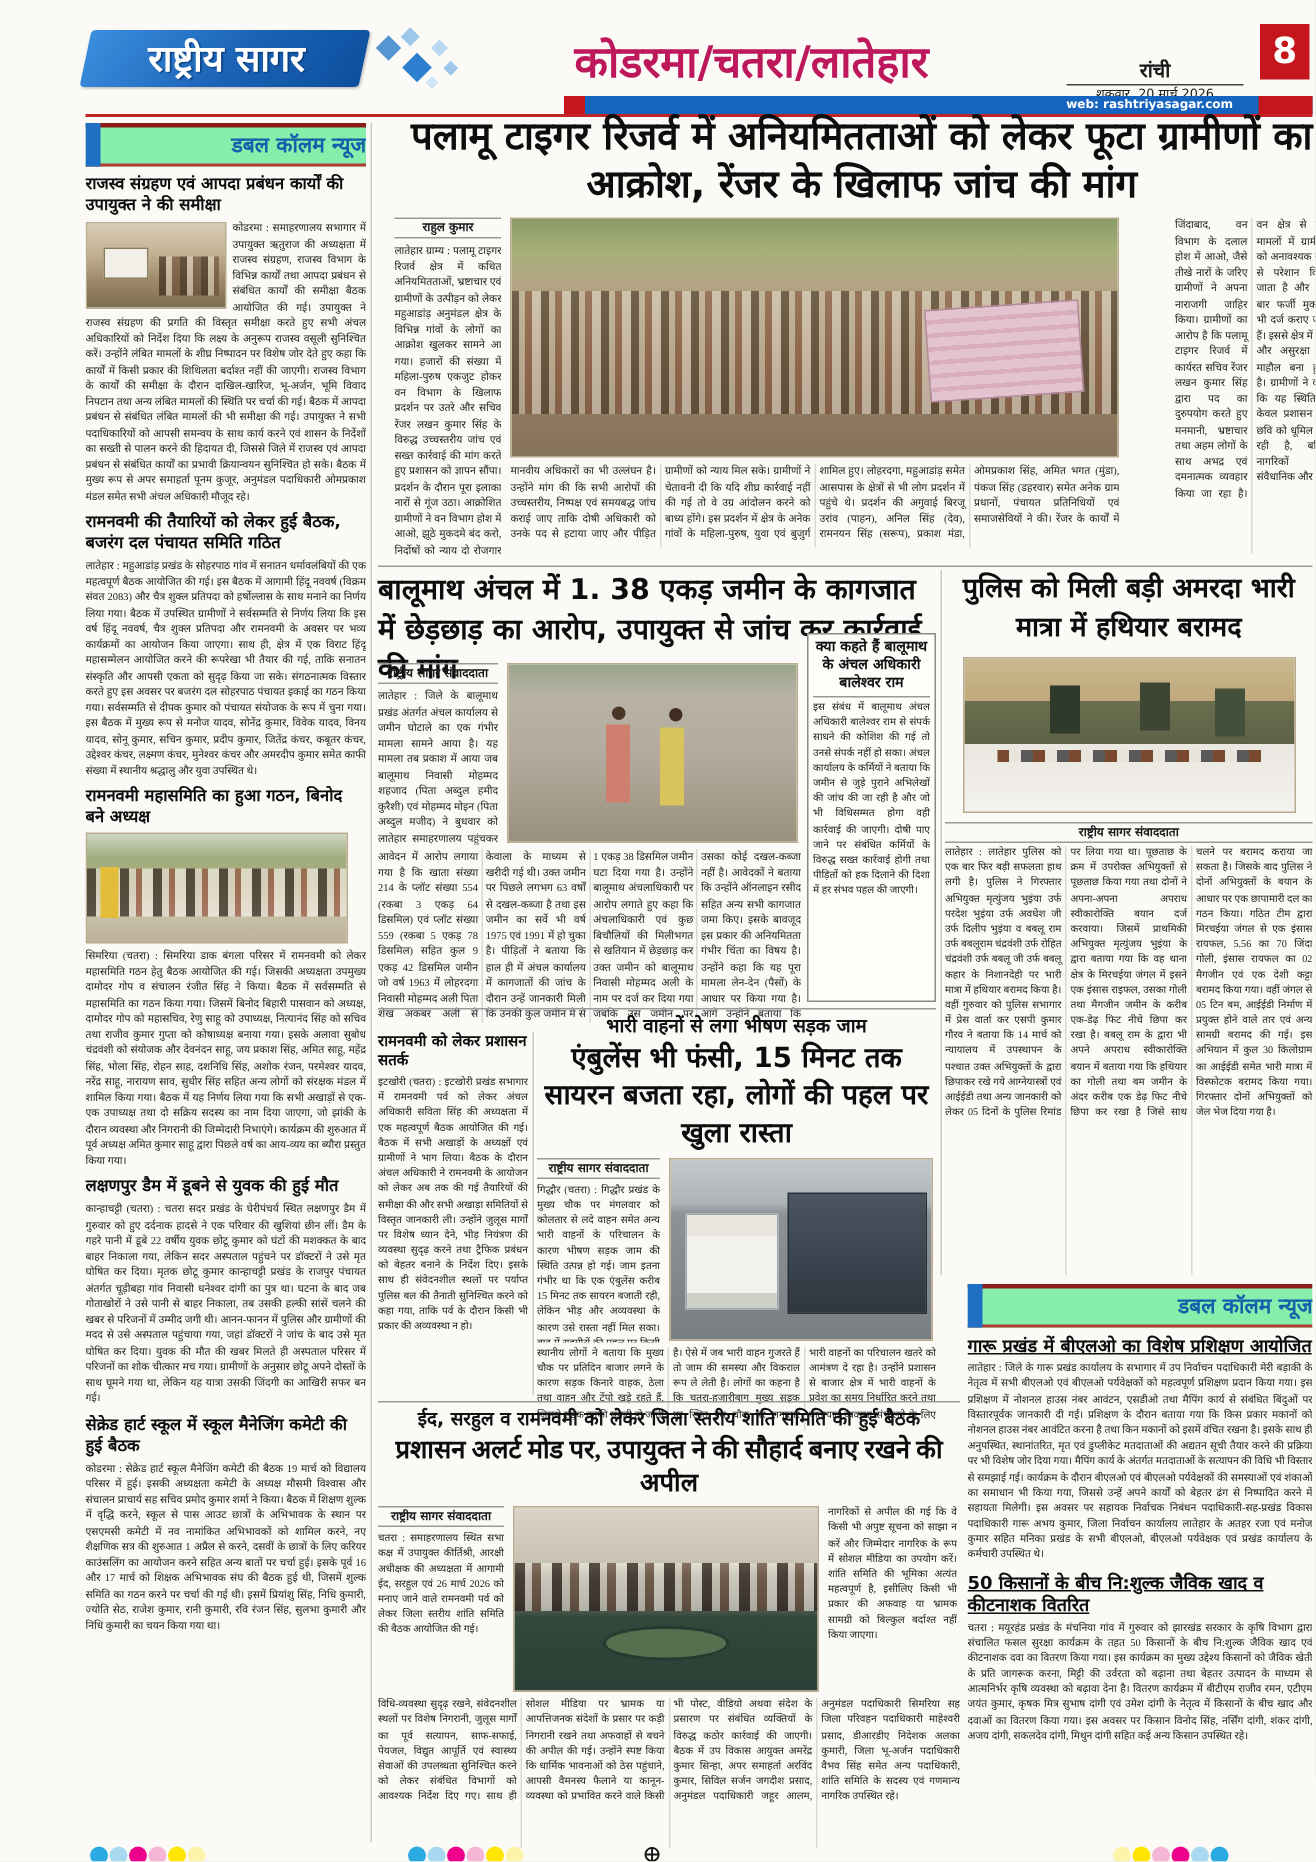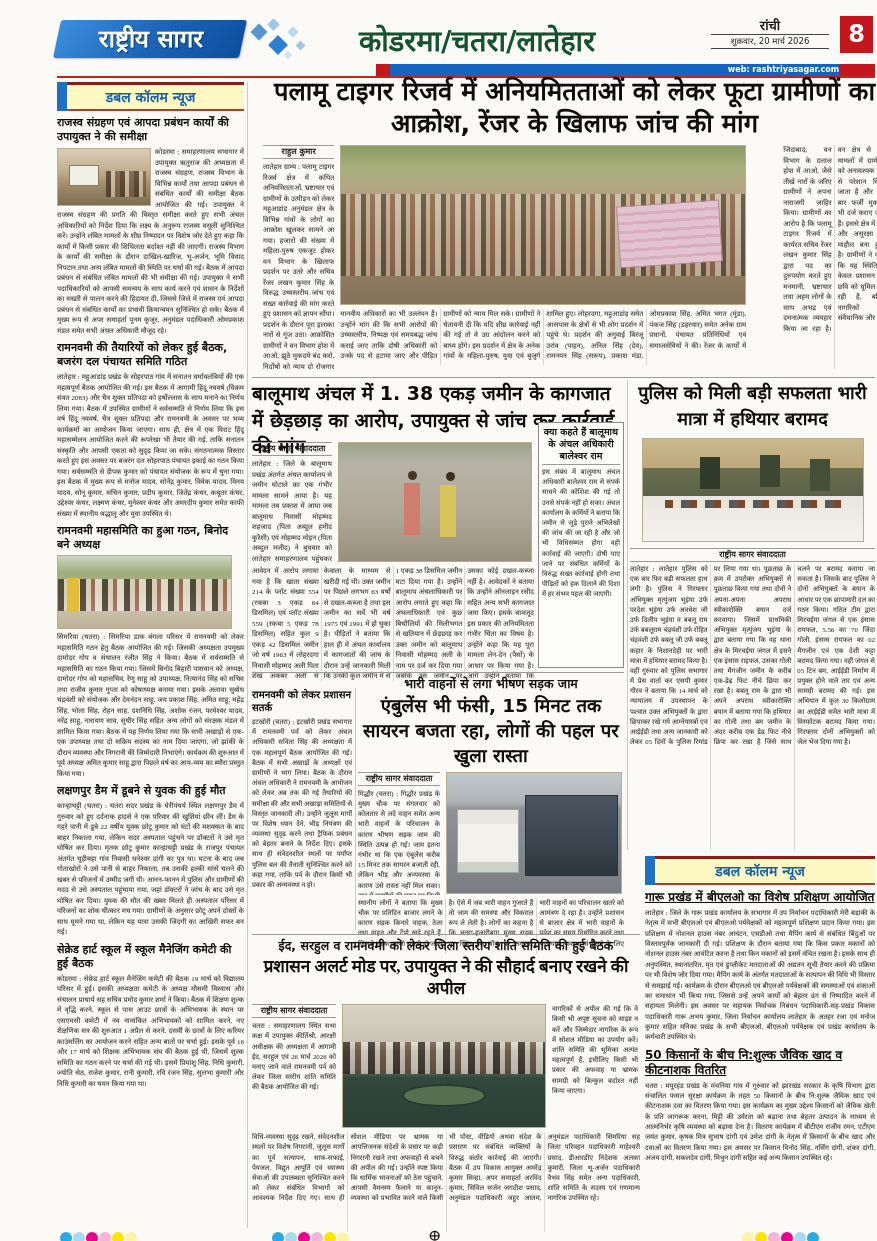--- a/index.html
+++ b/index.html
@@ -4,33 +4,33 @@
 <style>
   html,body{margin:0;padding:0;background:#e9e9e6;}
   .page{position:relative;width:877px;height:1241px;background:#fbfaf6;margin:0 auto;overflow:hidden;
         font-family:"Liberation Serif","DejaVu Serif",serif;color:#1a1a1a;}
   
   .masthead{position:absolute;left:57px;top:14px;width:818px;height:62px;border-bottom:2px solid #c02424;}
   .logo-box{position:absolute;left:0;top:6px;width:186px;height:38px;background:linear-gradient(120deg,#3c8ede 0%,#1b62b5 55%,#0d4f9e 100%);
             transform:skewX(-12deg);border-radius:3px;box-shadow:1px 1px 2px rgba(0,0,0,.25);}
   .logo-text{position:absolute;left:14px;top:10px;width:160px;text-align:center;color:#fff;font:bold 24px/30px "DejaVu Sans","Liberation Sans",sans-serif;text-shadow:1px 1px 1px #063a75;}
   .diamond{position:absolute;transform:rotate(45deg);}
-  .edition{position:absolute;left:240px;top:8px;width:360px;text-align:center;font:bold 29px/38px "DejaVu Sans","Liberation Sans",sans-serif;color:#14532d;}
+  .edition{position:absolute;left:264px;top:8px;width:360px;text-align:center;font:bold 29px/38px "DejaVu Sans","Liberation Sans",sans-serif;color:#be185d;}
   .datebox{position:absolute;right:46px;top:4px;width:118px;text-align:center;}
-  .datebox .city{font:bold 13px/16px "DejaVu Sans",sans-serif;border-bottom:1px solid #444;}
+  .datebox .city{font:bold 13px/16px "DejaVu Sans",sans-serif;border-bottom:1px solid #444;margin-top:22px;}
   .datebox .date{font:8.5px/13px "DejaVu Sans",sans-serif;border-bottom:1px solid #444;}
   .pagebox{position:absolute;right:2px;top:2px;width:33px;height:37px;background:#c4161c;color:#fff;
            font:bold 24px/37px "DejaVu Sans",sans-serif;text-align:center;}
   .webstrip{position:absolute;left:333px;right:0;bottom:0;height:12px;background:#1565c0;color:#fff;
-            font:bold 8px/12px "DejaVu Sans",sans-serif;text-align:right;padding-right:36px;box-sizing:border-box;}
+            font:bold 8px/12px "DejaVu Sans",sans-serif;text-align:right;padding-right:53px;box-sizing:border-box;}
   .webstrip::after{content:"";position:absolute;right:0;top:0;width:36px;height:12px;background:#c4161c;}
   .webstrip::before{content:"";position:absolute;left:-14px;top:0;width:14px;height:12px;background:#c4161c;}
   
-  .sec-head{position:relative;background:#fef9c3;border-top:3px solid #8c1d19;border-bottom:2px solid #b23a33;
-            text-align:center;font:bold 14px/24px "DejaVu Sans","Liberation Sans",sans-serif;color:#1460aa;margin-bottom:5px;}
+  .sec-head{position:relative;background:#86efac;border-top:3px solid #8c1d19;border-bottom:2px solid #b23a33;
+            text-align:right;font:bold 14px/24px "DejaVu Sans","Liberation Sans",sans-serif;color:#1460aa;margin-bottom:5px;}
   .sec-head::before{content:"";position:absolute;left:0;top:-3px;bottom:-2px;width:10px;background:#1f6fc4;}
   .body-txt{font-size:7px;line-height:1.5;text-align:justify;color:#222;overflow:hidden;}
   .byline{font:bold 8px/12px "DejaVu Sans",sans-serif;text-align:center;border-top:1px solid #999;border-bottom:1px solid #999;margin-bottom:3px;}
   .kicker{font:600 12.5px/16px "DejaVu Sans","Liberation Sans",sans-serif;text-align:center;color:#111;}
   .headline{font-family:"DejaVu Sans","Liberation Sans",sans-serif;font-weight:bold;color:#0d0d0d;}
   .photo{position:relative;overflow:hidden;border:1px solid #b9ab8d;box-sizing:border-box;}
   .hrule{position:absolute;border-top:1px solid #9a9a9a;}
   .vrule{position:absolute;border-left:1px solid #c9c9c9;}
   
   .leftcol{position:absolute;left:57px;top:82px;width:187px;height:1146px;overflow:hidden;}
@@ -208,21 +208,21 @@
     <div class="land-bottom body-txt">आवेदन में आरोप लगाया गया है कि खाता संख्या 214 के प्लॉट संख्या 554 (रकबा 3 एकड़ 64 डिसमिल) एवं प्लॉट संख्या 559 (रकबा 5 एकड़ 78 डिसमिल) सहित कुल 9 एकड़ 42 डिसमिल जमीन जो वर्ष 1963 में लोहरदगा निवासी मोहम्मद अली पिता शेख अकबर अली से केवाला के माध्यम से खरीदी गई थी। उक्त जमीन पर पिछले लगभग 63 वर्षों से दखल-कब्जा है तथा इस जमीन का सर्वे भी वर्ष 1975 एवं 1991 में हो चुका है। पीड़ितों ने बताया कि हाल ही में अंचल कार्यालय में कागजातों की जांच के दौरान उन्हें जानकारी मिली कि उनकी कुल जमीन में से 1 एकड़ 38 डिसमिल जमीन घटा दिया गया है। उन्होंने बालूमाथ अंचलाधिकारी पर आरोप लगाते हुए कहा कि अंचलाधिकारी एवं कुछ बिचौलियों की मिलीभगत से खतियान में छेड़छाड़ कर उक्त जमीन को बालूमाथ निवासी मोहम्मद अली के नाम पर दर्ज कर दिया गया जबकि उस जमीन पर उसका कोई दखल-कब्जा नहीं है। आवेदकों ने बताया कि उन्होंने ऑनलाइन रसीद सहित अन्य सभी कागजात जमा किए। इसके बावजूद इस प्रकार की अनियमितता गंभीर चिंता का विषय है। उन्होंने कहा कि यह पूरा मामला लेन-देन (पैसों) के आधार पर किया गया है। आगे उन्होंने बताया कि बालूमाथ अंचल में जमीन घोटाले का खेल चल रहा है और कई लोग इस तरह की समस्या से परेशान हैं। दोनों आवेदकों ने उपायुक्त से पूरे मामले की उच्चस्तरीय जांच कर दोषियों पर कड़ी कार्रवाई की मांग की है।</div>
   </div>
 
   <div class="quote">
     <div class="quote-h">क्या कहते हैं बालूमाथ के अंचल अधिकारी बालेश्वर राम</div>
     <div class="body-txt">इस संबंध में बालूमाथ अंचल अधिकारी बालेश्वर राम से संपर्क साधने की कोशिश की गई तो उनसे संपर्क नहीं हो सका। अंचल कार्यालय के कर्मियों ने बताया कि जमीन से जुड़े पुराने अभिलेखों की जांच की जा रही है और जो भी विधिसम्मत होगा वही कार्रवाई की जाएगी। दोषी पाए जाने पर संबंधित कर्मियों के विरुद्ध सख्त कार्रवाई होगी तथा पीड़ितों को हक दिलाने की दिशा में हर संभव पहल की जाएगी।</div>
   </div>
 
   <div class="vrule" style="left:627px;top:380px;height:470px;"></div>
 
-  <div class="headline police-h">पुलिस को मिली बड़ी सफलता भारी मात्रा में हथियार बरामद</div>
+  <div class="headline police-h">पुलिस को मिली बड़ी अमरदा भारी मात्रा में हथियार बरामद</div>
   <div class="photo police-photo"></div>
   <div class="byline police-byline">राष्ट्रीय सागर संवाददाता</div>
   <div class="police-body body-txt">लातेहार : लातेहार पुलिस को एक बार फिर बड़ी सफलता हाथ लगी है। पुलिस ने गिरफ्तार अभियुक्त मृत्युंजय भुइंया उर्फ परदेश भुइंया उर्फ अवधेश जी उर्फ दिलीप भुइंया व बबलू राम उर्फ बबलूराम चंद्रवंशी उर्फ रोहित चंद्रवंशी उर्फ बबलू जी उर्फ बबलू कहार के निशानदेही पर भारी मात्रा में हथियार बरामद किया है। वहीं गुरुवार को पुलिस सभागार में प्रेस वार्ता कर एसपी कुमार गौरव ने बताया कि 14 मार्च को न्यायालय में उपस्थापन के पश्चात उक्त अभियुक्तों के द्वारा छिपाकर रखे गये आग्नेयास्त्रों एवं आईईडी तथा अन्य जानकारी को लेकर 05 दिनों के पुलिस रिमांड पर लिया गया था। पूछताछ के क्रम में उपरोक्त अभियुक्तों से पूछताछ किया गया तथा दोनों ने अपना-अपना अपराध स्वीकारोक्ति बयान दर्ज करवाया। जिसमें प्राथमिकी अभियुक्त मृत्युंजय भुइंया के द्वारा बताया गया कि वह थाना क्षेत्र के मिरचईया जंगल में इसने एक इंसास राइफल, उसका गोली तथा मैगजीन जमीन के करीब एक-डेढ़ फिट नीचे छिपा कर रखा है। बबलू राम के द्वारा भी अपने अपराध स्वीकारोक्ति बयान में बताया गया कि हथियार का गोली तथा बम जमीन के अंदर करीब एक डेढ़ फिट नीचे छिपा कर रखा है जिसे साथ चलने पर बरामद कराया जा सकता है। जिसके बाद पुलिस ने दोनों अभियुक्तों के बयान के आधार पर एक छापामारी दल का गठन किया। गठित टीम द्वारा मिरचईया जंगल से एक इंसास रायफल, 5.56 का 70 जिंदा गोली, इंसास रायफल का 02 मैगजीन एवं एक देशी कट्टा बरामद किया गया। वहीं जंगल से 05 टिन बम, आईईडी निर्माण में प्रयुक्त होने वाले तार एवं अन्य सामग्री बरामद की गई। इस अभियान में कुल 30 किलोग्राम का आईईडी समेत भारी मात्रा में विस्फोटक बरामद किया गया। गिरफ्तार दोनों अभियुक्तों को जेल भेज दिया गया है।</div>
 
   <div class="hrule" style="left:252px;top:672px;width:372px;"></div>
 
   <div class="alert">
     <div class="headline alert-h">रामनवमी को लेकर प्रशासन सतर्क</div>
     <div class="body-txt" style="height:210px;font-size:6.8px;">इटखोरी (चतरा) : इटखोरी प्रखंड सभागार में रामनवमी पर्व को लेकर अंचल अधिकारी सविता सिंह की अध्यक्षता में एक महत्वपूर्ण बैठक आयोजित की गई। बैठक में सभी अखाड़ों के अध्यक्षों एवं ग्रामीणों ने भाग लिया। बैठक के दौरान अंचल अधिकारी ने रामनवमी के आयोजन को लेकर अब तक की गई तैयारियों की समीक्षा की और सभी अखाड़ा समितियों से विस्तृत जानकारी ली। उन्होंने जुलूस मार्गों पर विशेष ध्यान देने, भीड़ नियंत्रण की व्यवस्था सुदृढ़ करने तथा ट्रैफिक प्रबंधन को बेहतर बनाने के निर्देश दिए। इसके साथ ही संवेदनशील स्थलों पर पर्याप्त पुलिस बल की तैनाती सुनिश्चित करने को कहा गया, ताकि पर्व के दौरान किसी भी प्रकार की अव्यवस्था न हो।</div>
   </div>

